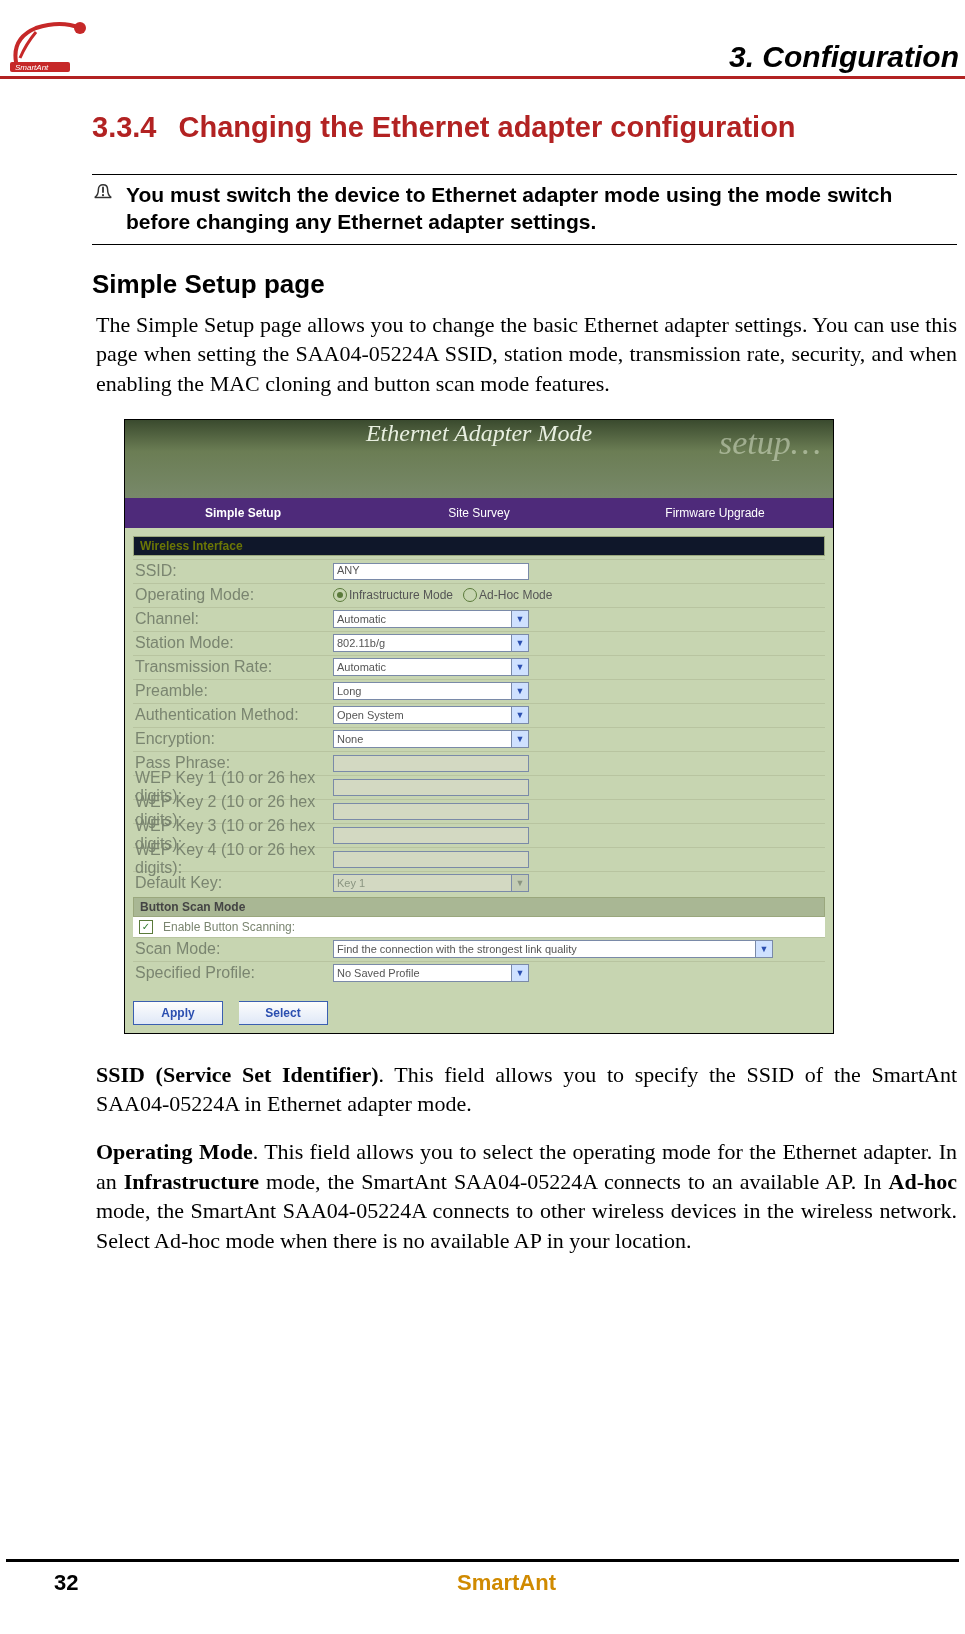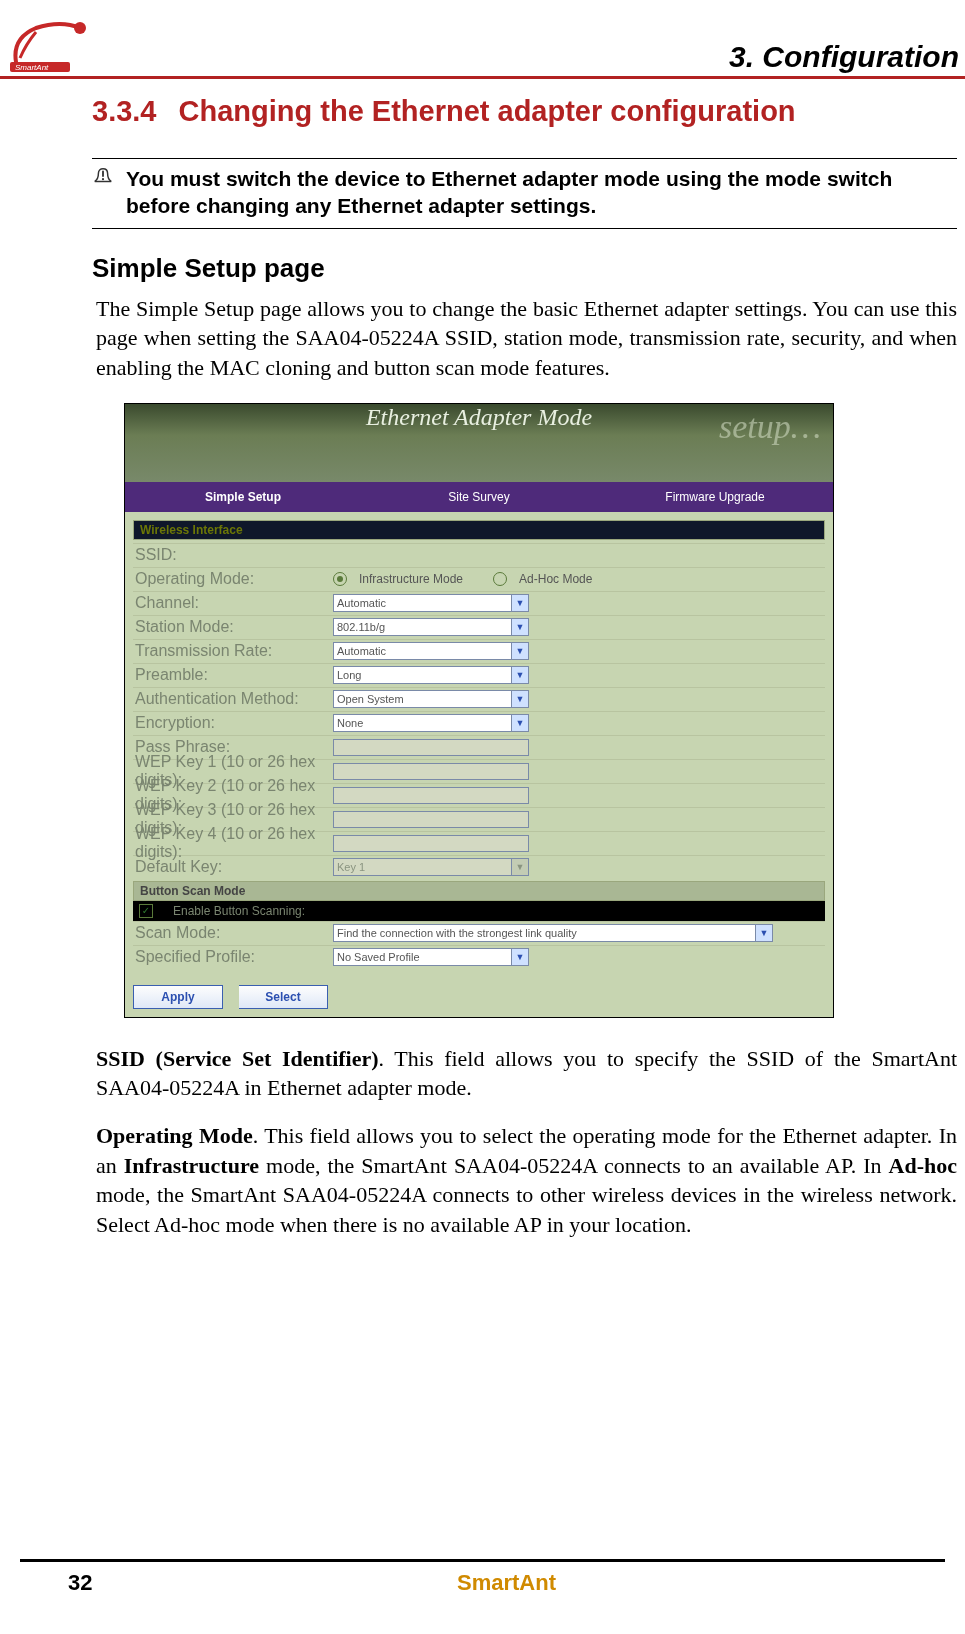--- a/index.html
+++ b/index.html
@@ -1,21 +1,21 @@
 <!DOCTYPE html>
 <html><head>
 <meta charset="utf-8">
 <style>
   html,body{margin:0;padding:0;background:#fff;font-family:Georgia,'Times New Roman',serif;color:#000}
   .page{width:965px;min-height:1634px;margin:0 auto;position:relative;padding:18px 0 0 0;box-sizing:border-box}
   .topbar{display:flex;align-items:flex-end;justify-content:space-between;border-bottom:3px solid #b22222;padding:0 6px 2px 6px}
   .logo{width:90px;height:56px;position:relative}
   .logo svg{width:100%;height:100%}
   .chapter-title{font:italic 700 30px Arial,Helvetica,sans-serif;color:#000}
-  .content{padding:16px 8px 0 92px}
+  .content{padding:32px 8px 0 92px}
   .sec-heading{font:700 29px Arial,Helvetica,sans-serif;color:#b22222;margin:0 0 30px 0}
   .sec-num{display:inline-block;margin-right:22px}
   .rule{border:0;border-top:1.5px solid #000;margin:0}
   .note-wrap{margin:6px 0}
   .note{display:flex;align-items:flex-start;gap:10px;padding:6px 0 8px 0}
   .note-icon{flex:0 0 24px}
   .note-text{font:700 21px Arial,Helvetica,sans-serif;line-height:1.3}
   .sub-heading{font:700 26px Arial,Helvetica,sans-serif;margin:24px 0 10px 0}
   .body-text{font:400 22px Georgia,'Times New Roman',serif;line-height:1.35;margin:0 0 18px 4px;text-align:justify}
 
@@ -34,33 +34,33 @@
   .form-label{width:198px;padding-left:2px;color:#7a8570;font-size:16px}
   .form-ctrl{flex:1}
   .txt{width:196px;height:17px;border:1px solid #7a8aa8;background:#fff;font-size:11px;padding:0 3px;box-sizing:border-box;display:inline-block;vertical-align:middle}
   .txt.disabled{background:#d3d9c2;color:#8a9480}
   .sel{display:inline-flex;align-items:center;justify-content:space-between;width:196px;height:18px;border:1px solid #7a8aa8;background:#fff;font-size:11px;padding:0 0 0 3px;box-sizing:border-box}
   .sel.wide{width:440px}
   .sel.mid{width:196px}
   .sel .chev{width:16px;height:16px;background:#cfe1ff;border-left:1px solid #7a8aa8;display:flex;align-items:center;justify-content:center;color:#2b4fb0;font-size:9px}
   .sel.disabled{background:#d3d9c2;color:#8a9480}
   .sel.disabled .chev{background:#c3ccb4;color:#8a9480}
-  .radio-grp{display:flex;align-items:center;gap:12px;font-size:12px;color:#555}
+  .radio-grp{display:flex;align-items:center;gap:2px;font-size:12px;color:#555}
   .radio-dot{width:12px;height:12px;border:1px solid #5a7a3a;border-radius:50%;display:inline-flex;align-items:center;justify-content:center}
   .radio-dot.on::after{content:"";width:6px;height:6px;background:#5a7a3a;border-radius:50%}
   .chk{width:12px;height:12px;border:1px solid #5a7a3a;display:inline-flex;align-items:center;justify-content:center;color:#2e7a2e;font-size:10px;line-height:1}
   .chk.on::after{content:"✓"}
   .scan-bar{background:#a9b794;border:1px solid #9aa77d;padding:2px 6px;font-weight:700;color:#444;font-size:12px;margin-top:2px}
-  .scan-sub{background:#000000;padding:3px 6px;font-size:12px;color:#7a8570;display:flex;align-items:flex-end;gap:20px}
+  .scan-sub{background:#ffffff;padding:3px 6px;font-size:12px;color:#7a8570;display:flex;align-items:flex-end;gap:10px}
   .btn-row{margin-top:16px;display:flex;gap:16px}
   .btn{width:88px;height:22px;border:1px solid #3a5fb0;background:linear-gradient(#fdfdfd,#dfe8f7);color:#2b4fb0;font:700 12px Tahoma,Arial,sans-serif;display:inline-flex;align-items:center;justify-content:center}
   .btn+.btn{border-left:0}
 
   .para-ssid b,.para-opmode b{font-weight:700}
-  .footer{position:absolute;left:0;right:0;bottom:38px;padding:0 20px}
+  .footer{position:absolute;left:0;right:0;bottom:38px;padding:0 6px}
   .footer-rule{border:0;border-top:3px solid #000;margin:0 0 8px 0}
   .footer-row{display:flex;align-items:center}
   .page-num{font:700 22px Arial,Helvetica,sans-serif;color:#000;width:92px;padding-left:48px}
   .brand{flex:1;text-align:center;font:700 22px Arial,Helvetica,sans-serif;color:#d08a00}
 </style>
 </head>
 <body>
 
 <div class="page">
 
@@ -109,20 +109,21 @@
       <div class="embed-tabs">
         <div class="embed-tab active">Simple Setup</div>
         <div class="embed-tab">Site Survey</div>
         <div class="embed-tab">Firmware Upgrade</div>
       </div>
       <div class="embed-body">
         <div class="section-bar">Wireless Interface</div>
 
         <div class="form-row">
             <div class="form-label">SSID:</div>
+          <div class="form-ctrl"><span class="txt">ANY</span></div>
           </div>
 
         <div class="form-row">
             <div class="form-label">Operating Mode:</div>
           <div class="form-ctrl radio-grp">
             <span class="radio-dot on"></span>
             <span>Infrastructure Mode</span>
             <span style="width:6px"></span>
             <span class="radio-dot"></span>
             <span>Ad-Hoc Mode</span>

